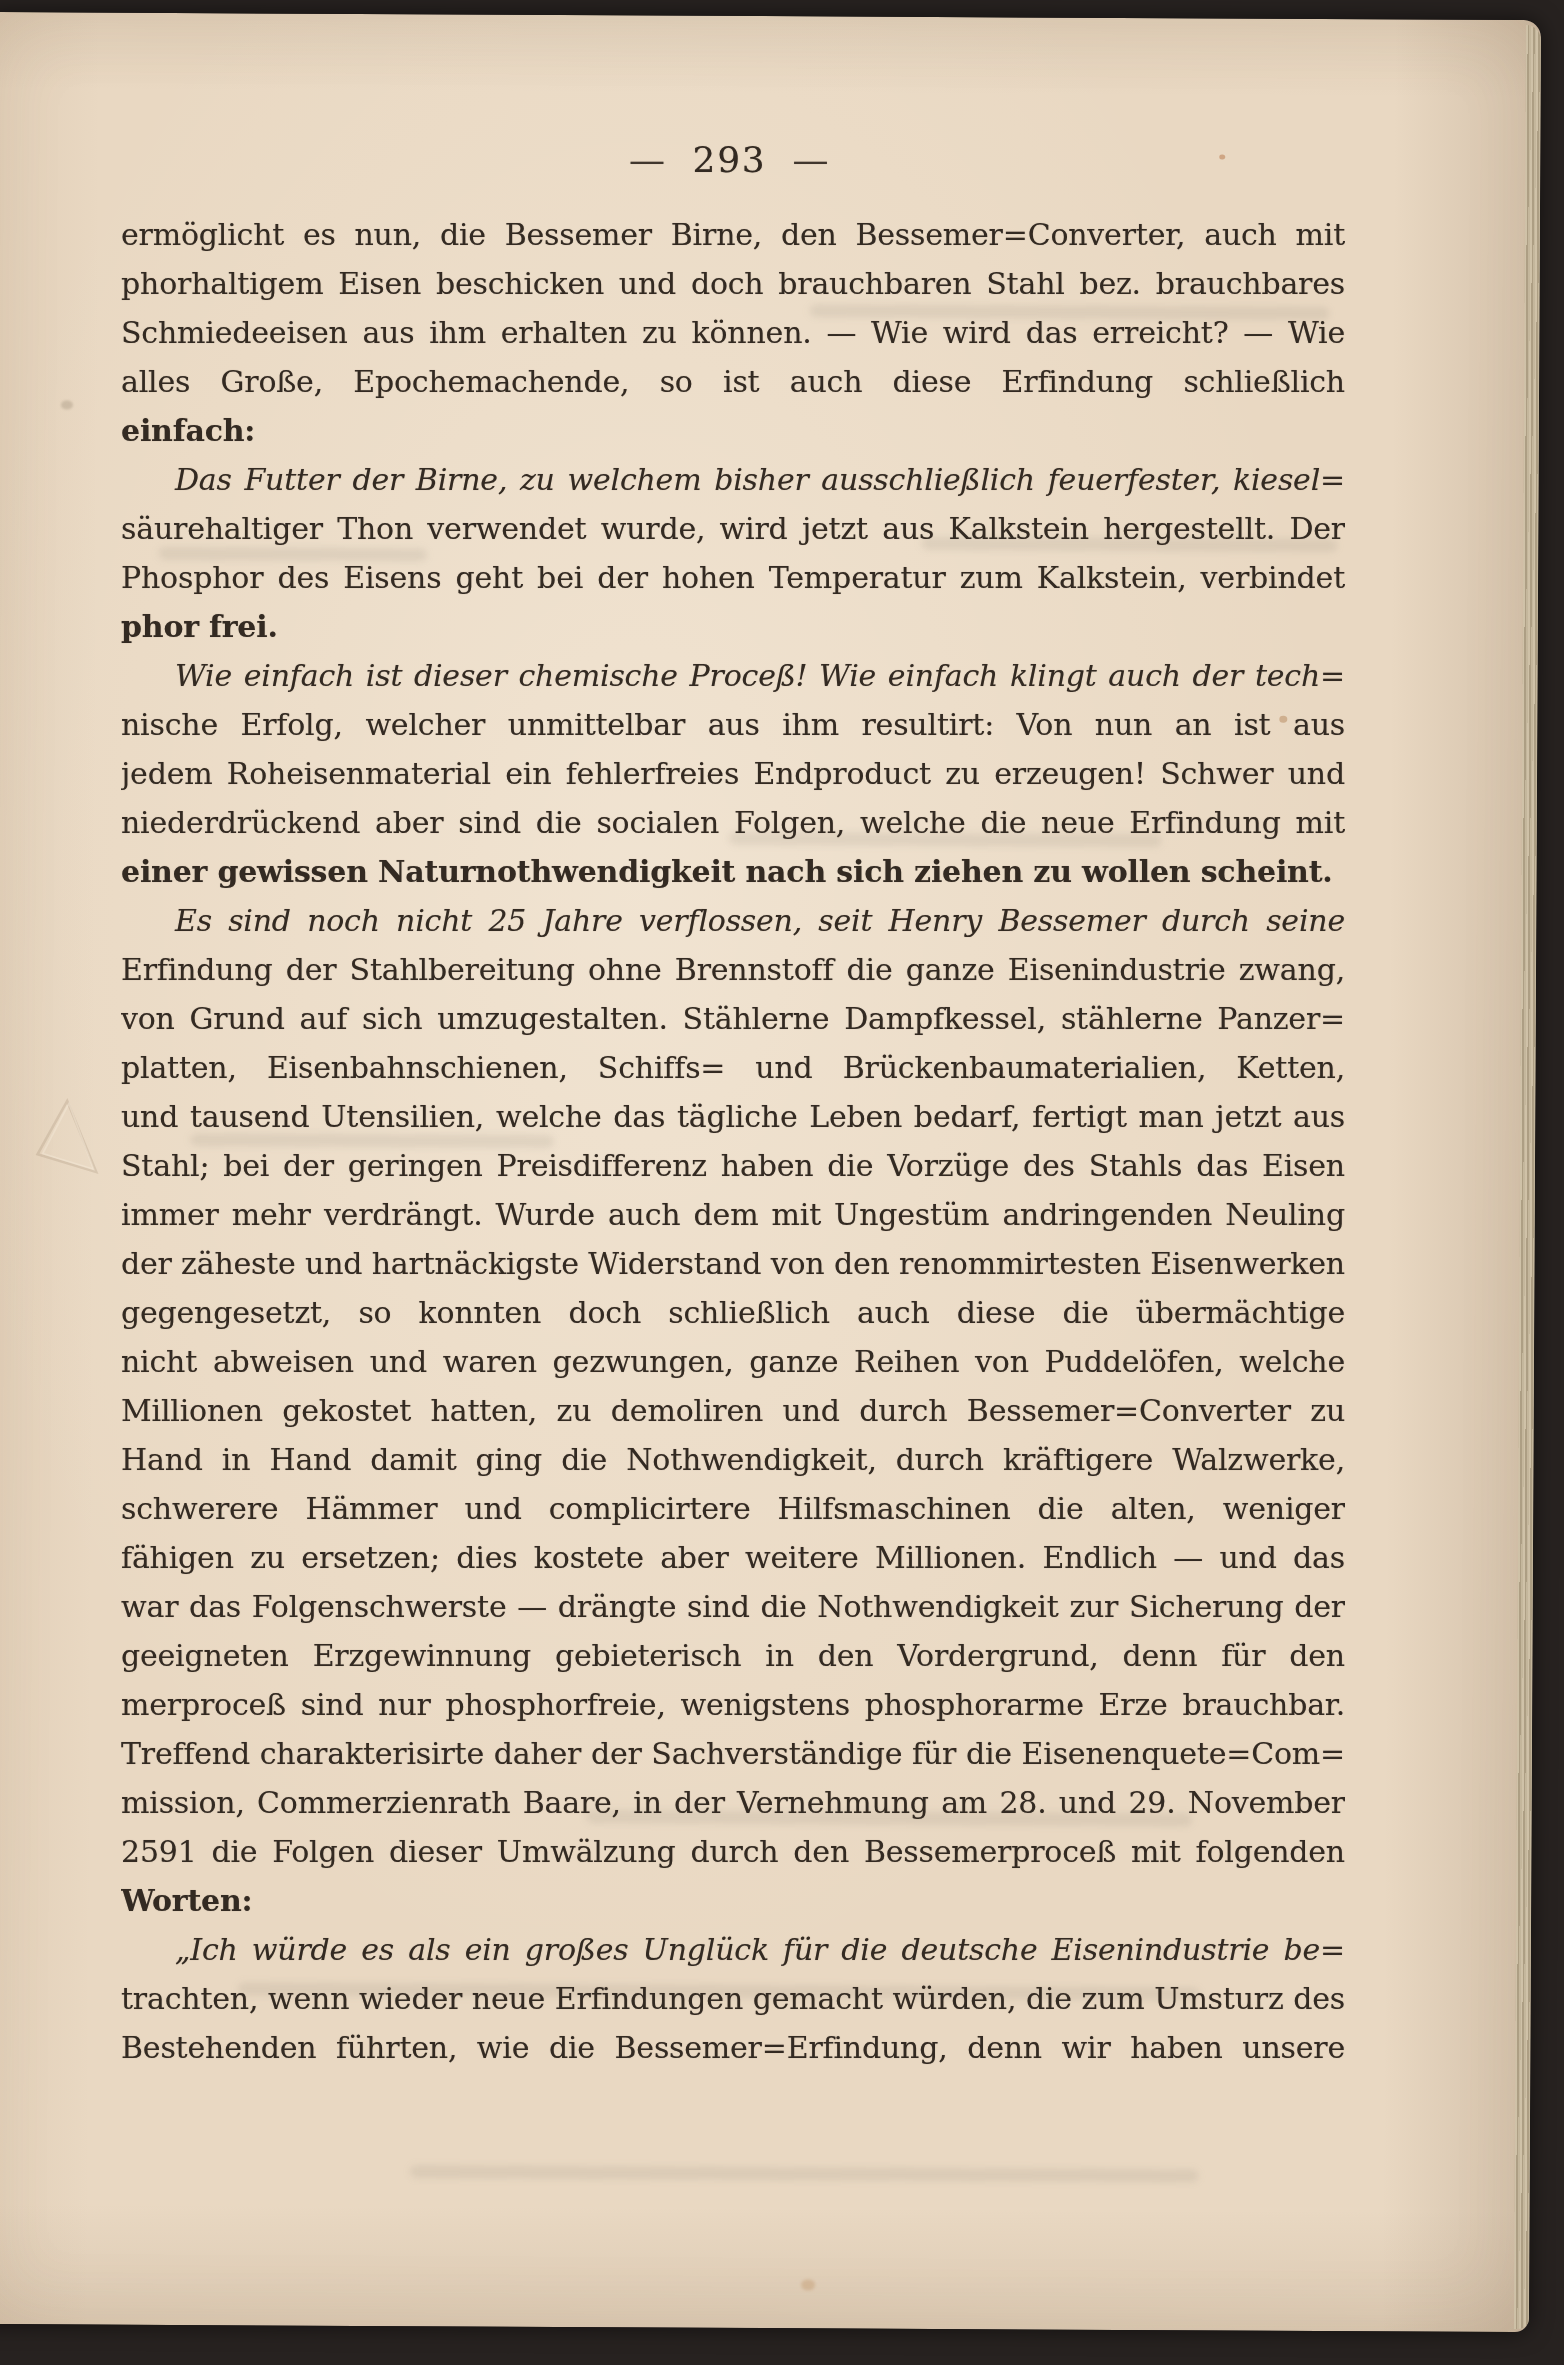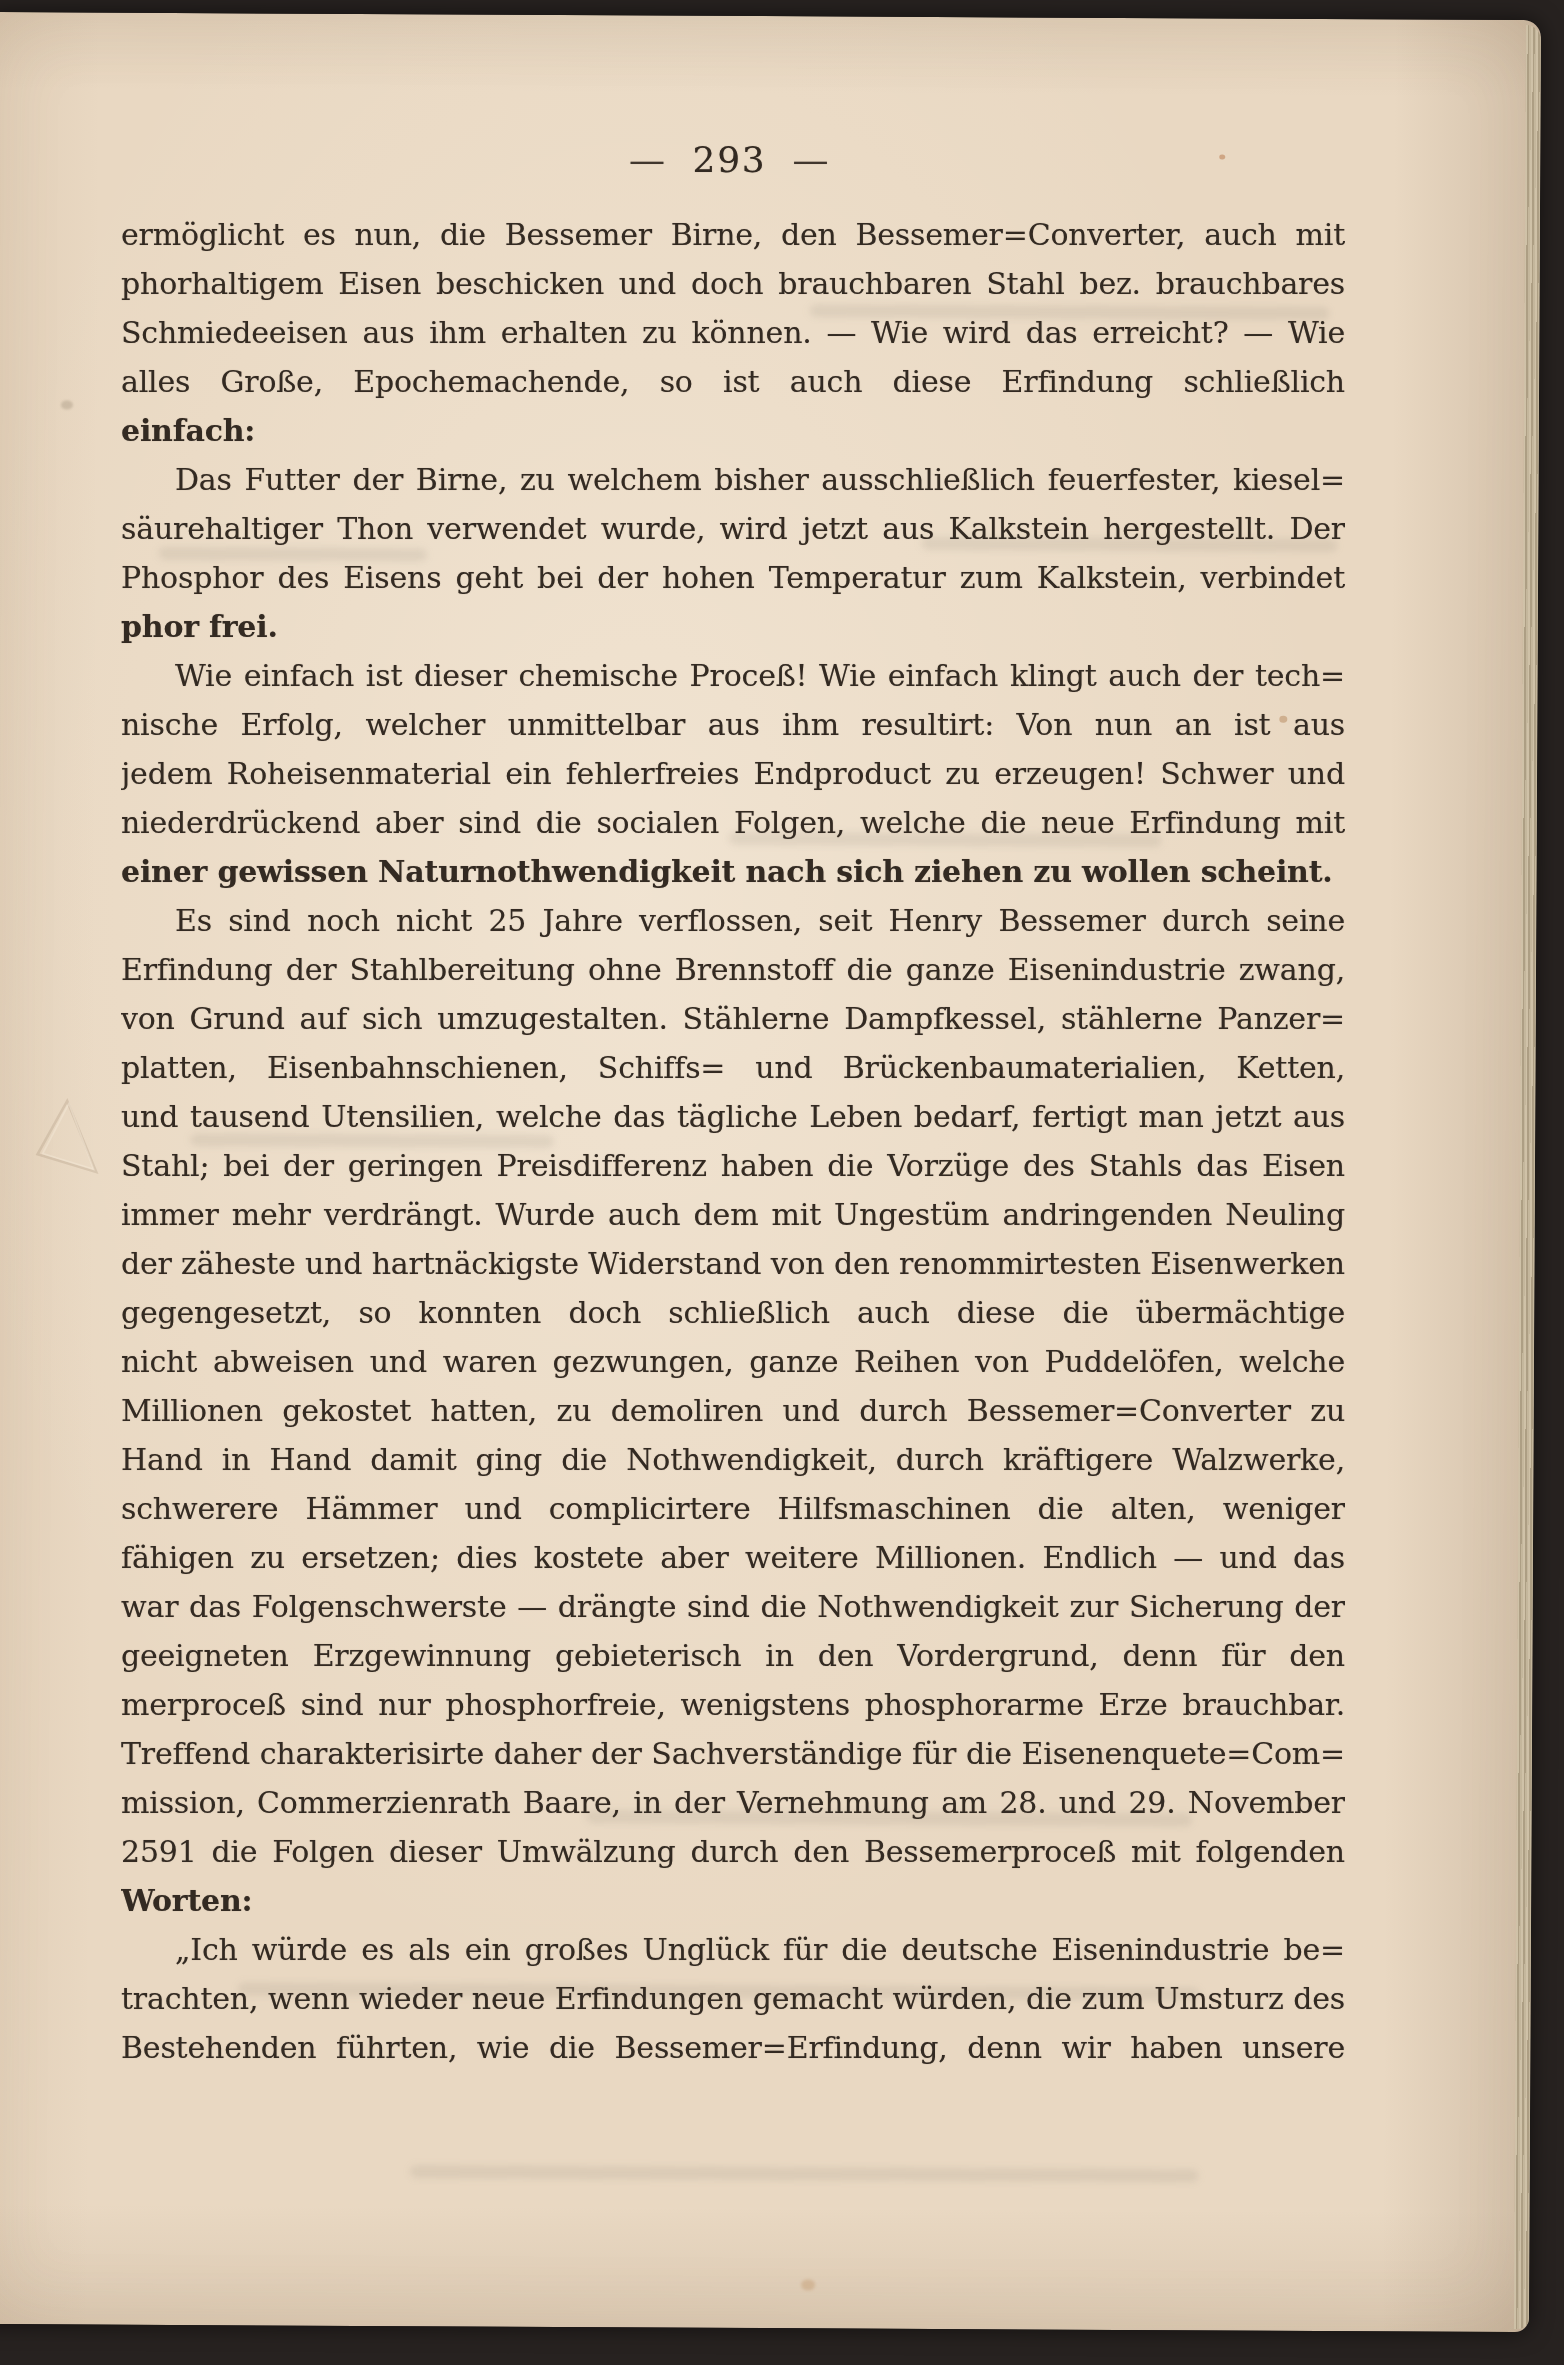--- a/index.html
+++ b/index.html
@@ -77,21 +77,21 @@
   .line {
     font-size: 30px;
     letter-spacing: -0.2px;
     height: 49px;
     line-height: 49px;
     text-align: justify;
     text-align-last: justify;
     white-space: normal;
     overflow: hidden;
   }
-  .line.indent { text-indent: 54px; }
+  .line.indent { text-indent: 54px; font-style: italic; }
   .line.endline { text-align-last: left; font-weight: bold; }
 </style>
 </head>
 <body style="--bg: #272220; --paper: #e9d8c2; --ink: #332a22;">
 
 <div class="stage">
 
   <div class="paper">
     <svg class="emboss" width="75" height="83" viewBox="0 0 86 96">
       <polygon points="40,4 74,86 6,66" fill="none" stroke="rgba(122,96,70,0.30)" stroke-width="3"></polygon>

